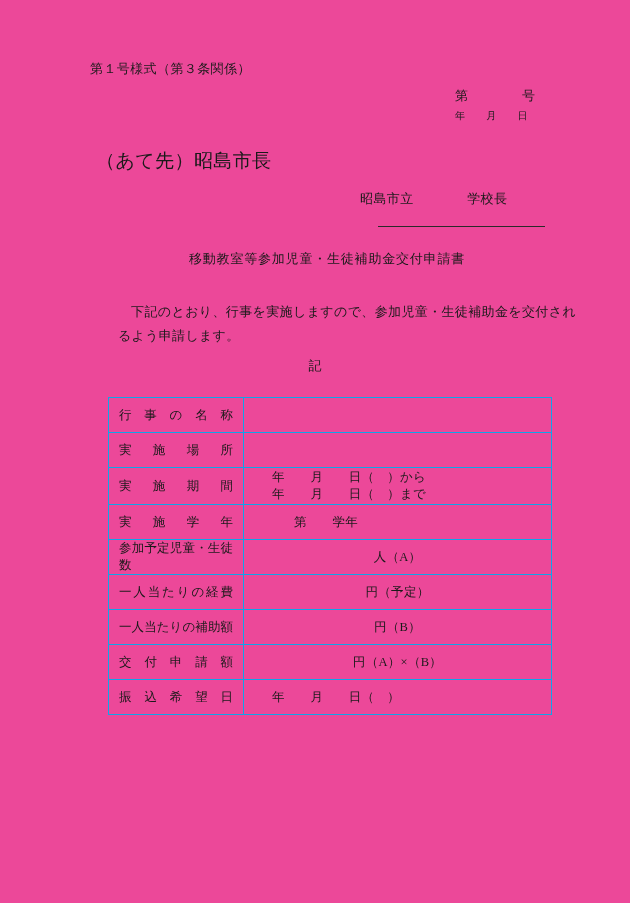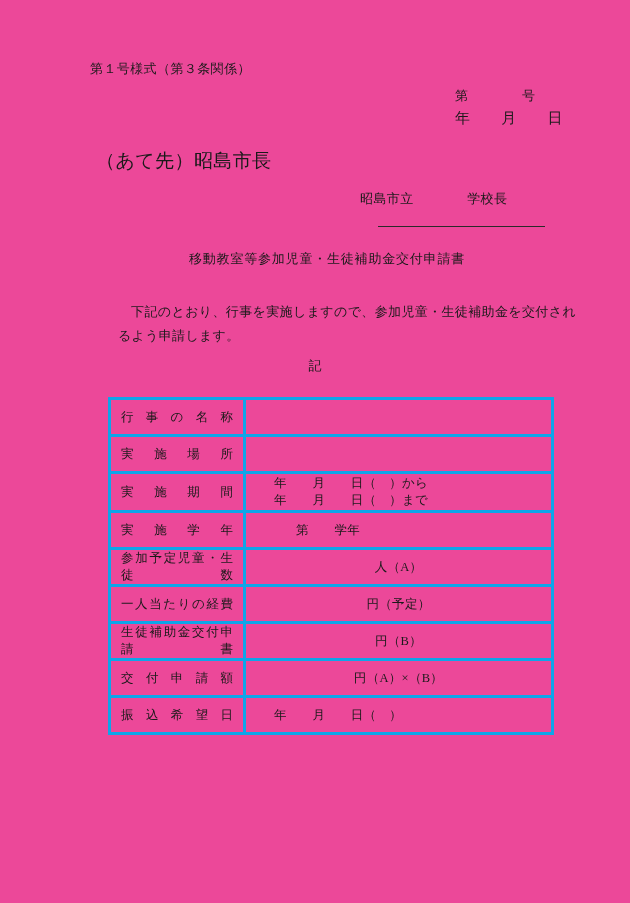--- a/index.html
+++ b/index.html
@@ -36,21 +36,21 @@
     left: 455px;
     top: 87px;
     font-size: 13px;
     white-space: pre;
     letter-spacing: 0.4px;
   }
   .doc-date {
     position: absolute;
     left: 455px;
     top: 109px;
-    font-size: 15px;
+    font-size: 10px;
     white-space: pre;
     letter-spacing: 0.4px;
   }
   .addressee {
     position: absolute;
     left: 96px;
     top: 148px;
     font-size: 19px;
     white-space: pre;
     letter-spacing: 0.4px;
@@ -109,21 +109,21 @@
   
   .form-table {
     position: absolute;
     left: 108px;
     top: 397px;
     width: 443px;
     border-collapse: collapse;
     table-layout: fixed;
   }
   .form-table td {
-    border: 3px solid #0ea5e9;
+    border: 1px solid #0ea5e9;
     font-size: 12.5px;
     padding: 0 6px;
     vertical-align: middle;
   }
   .form-table col.c-label { width: 135px; }
   .form-table col.c-value { width: 308px; }
 
   td.label {
     text-align: justify;
     text-align-last: justify;
@@ -193,21 +193,21 @@
       </tr>
       <tr>
         <td class="label">参加予定児童・生徒数</td>
         <td class="value centered">人（A）</td>
       </tr>
       <tr>
         <td class="label">一人当たりの経費</td>
         <td class="value centered">円（予定）</td>
       </tr>
       <tr>
-        <td class="label">生徒補助金交付申請書</td>
+        <td class="label">一人当たりの補助額</td>
         <td class="value centered">円（B）</td>
       </tr>
       <tr>
         <td class="label">交付申請額</td>
         <td class="value centered">円（A）×（B）</td>
       </tr>
       <tr>
         <td class="label">振込希望日</td>
         <td class="value indented">年　　月　　日（　）</td>
       </tr>

